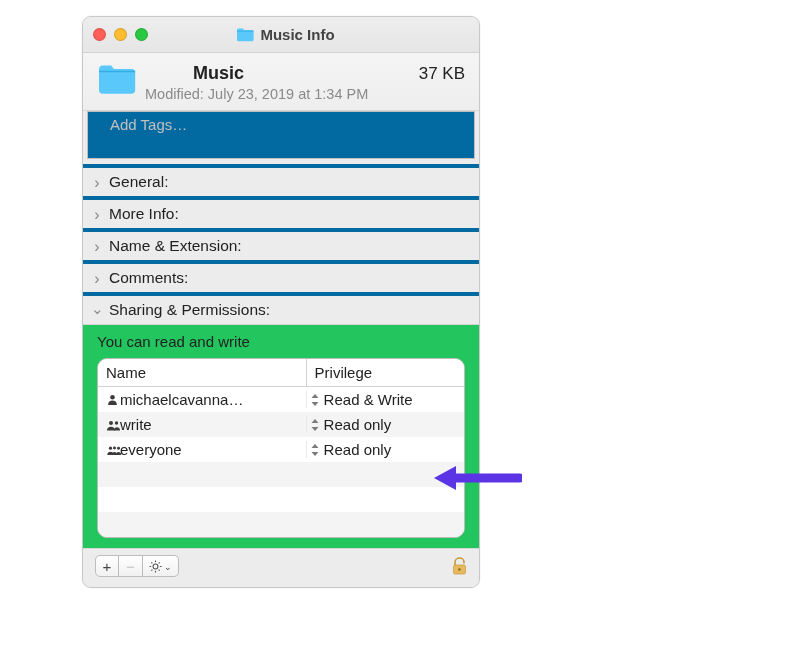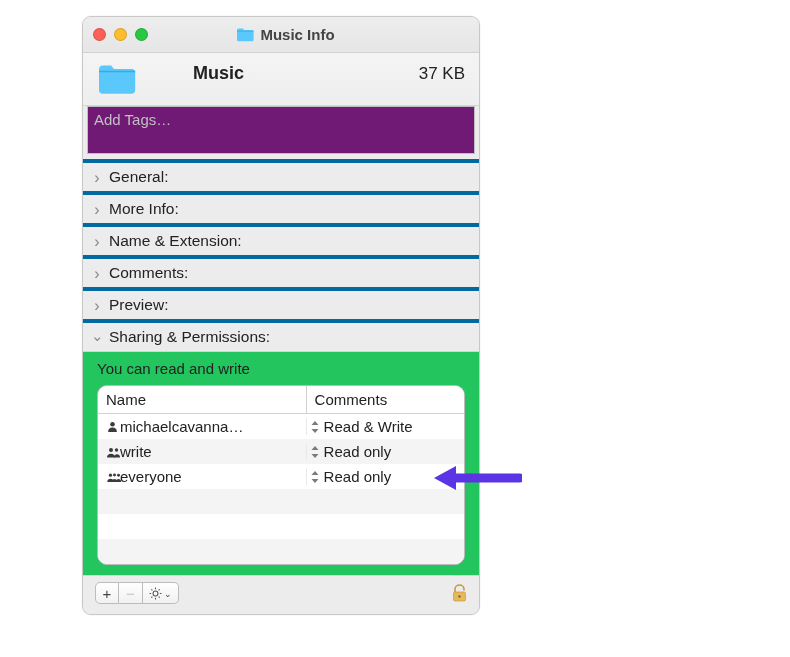--- a/index.html
+++ b/index.html
@@ -47,22 +47,22 @@
   .header .folder-big { flex-shrink:0; }
   .header .meta { flex:1; }
   .header .line1 { display:flex; justify-content:space-between; align-items:baseline;}
   .header .name { font-size:18px; font-weight:700; color:#222;margin-left:48px; }
   .header .size { font-size:17px; color:#222; }
   .header .modified { font-size:14.5px; color:#8a8a8a; margin-top:2px;}
 
   
   .tags-wrap { padding: 0 4px 6px 4px; background:#ececec;}
   .tags-box {
-    background:#701a75; border:1px solid #bfbfbf; height:48px;
-    font-size:15px; color:#c0c0c0; padding:4px 6px;
+    background:#0369a1; border:1px solid #bfbfbf; height:48px;
+    font-size:15px; color:#c0c0c0; padding:4px 22px;
   }
 
   
   .section {
     display:flex; align-items:flex-end; gap:6px;
     padding: 5px 8px;
     border-top:4px solid #0369a1;
     border-bottom:1px solid #d5d5d5;
     margin-top:-1px;
     font-size:15.5px; color:#222;
@@ -162,20 +162,21 @@
       <svg width="40" height="34" viewBox="0 0 40 34">
         <path d="M2 6c0-2 1.6-3.6 3.6-3.6h8.5L17 6h18c1.8 0 3.2 1.4 3.2 3.2v18c0 2-1.6 3.6-3.6 3.6H5.6C3.6 30.8 2 29.2 2 27.2V6z" fill="#5ac8fa"></path>
         <path d="M2 8.5h36.2" stroke="#32ade6" stroke-width="1.3"></path>
       </svg>
     </span>
     <div class="meta">
       <div class="line1">
         <span class="name">Music</span>
         <span class="size">37 KB</span>
       </div>
+      <div class="modified">Modified:  July 23, 2019 at 1:34 PM</div>
     </div>
   </div>
 
   <div class="tags-wrap">
     <div class="tags-box">
       <span>Add Tags…</span>
     </div>
   </div>
 
   <div class="section">
@@ -188,35 +189,31 @@
   </div>
   <div class="section">
     <span class="chev right"></span>
     <span>Name &amp; Extension:</span>
   </div>
   <div class="section">
     <span class="chev right"></span>
     <span>Comments:</span>
   </div>
   <div class="section">
-    <span class="chev right"></span>
-    <span>Preview:</span>
-  </div>
-  <div class="section">
     <span class="chev down"></span>
     <span>Sharing &amp; Permissions:</span>
   </div>
 
   <div class="share-body">
     <div class="share-note">You can read and write</div>
 
     <div class="perm-table">
       <div class="perm-head">
         <div class="col-name">Name</div>
-        <div class="col-priv">Comments</div>
+        <div class="col-priv">Privilege</div>
       </div>
       <div class="perm-rows" id="perm-rows">
           <div class="perm-row">
             <div class="c-name">
               <span class="user-ico">
                 <svg width="13" height="13" viewBox="0 0 24 24" fill="#3b3b3b">
                   <circle cx="12" cy="8" r="4.2"></circle>
                   <path d="M4 21c0-4.2 3.6-7 8-7s8 2.8 8 7v1H4z"></path>
                 </svg>
               </span>

